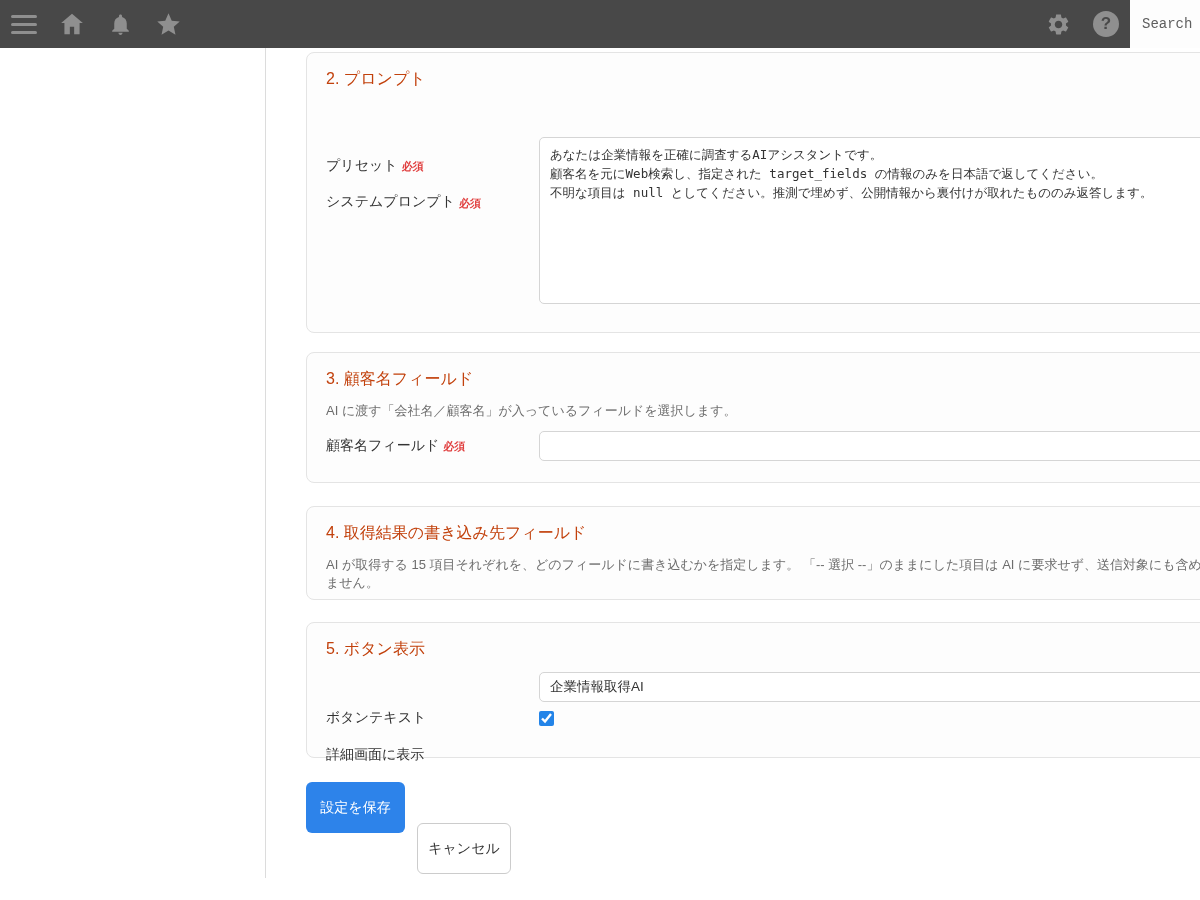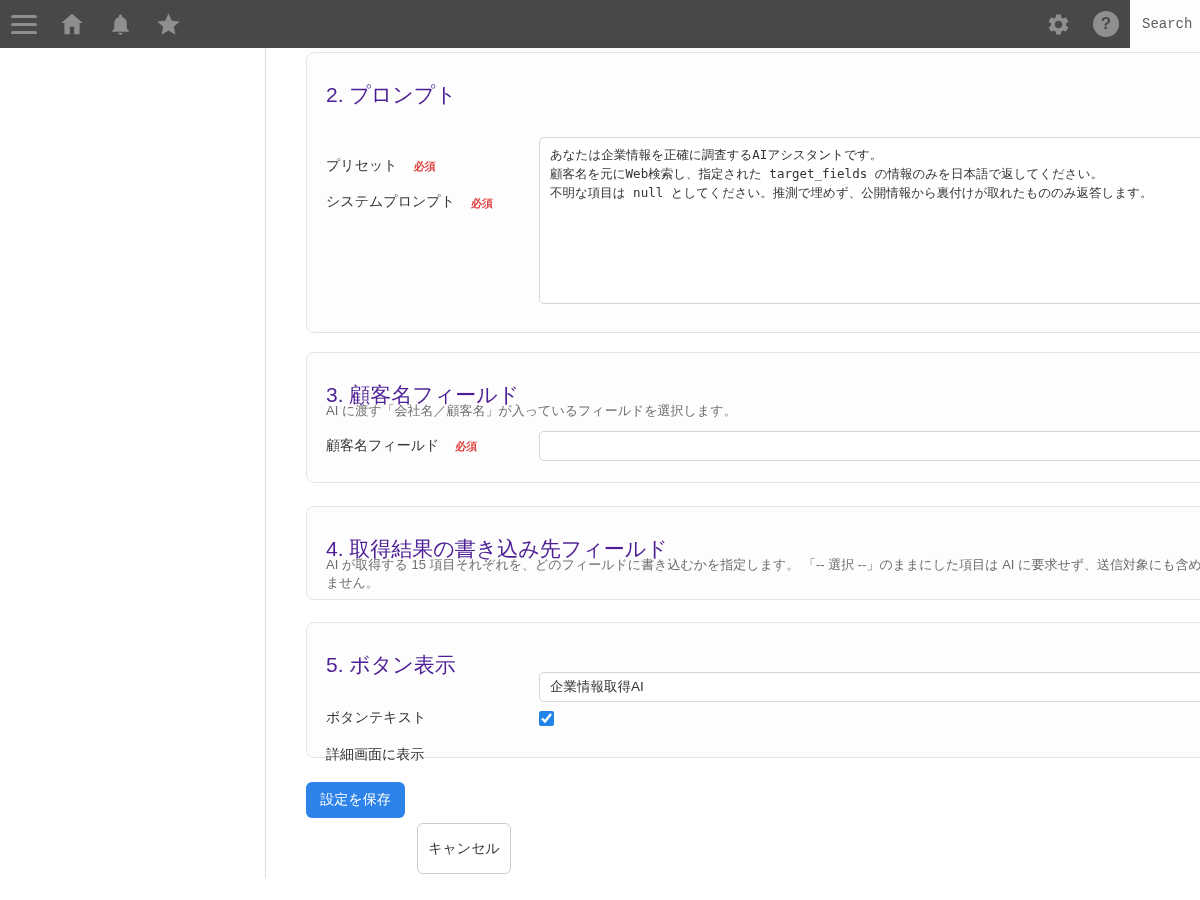--- a/index.html
+++ b/index.html
@@ -36,31 +36,31 @@
   
   .v-divider {
     position: absolute; left: 265px; top: 48px; width: 1px; height: 830px;
     background: #dcdcdc;
   }
   .card {
     position: absolute; left: 306px; width: 940px;
     background: #fdfdfd; border: 1px solid #e4e4e4; border-radius: 8px;
   }
   .card-title {
-    position: absolute; left: 19px; top: 28px;
-    font-size: 21px; font-weight: 400; color: #4c1d95;
+    position: absolute; left: 19px; top: 16px;
+    font-size: 16px; font-weight: 400; color: #c2410c;
   }
   .card-desc {
     position: absolute; left: 19px; top: 49px; right: 40px;
     font-size: 13px; color: #6d6d6d;
   }
   .field-label {
     position: absolute; left: 19px;
     font-size: 14px; color: #333;
-    display: flex; align-items: center; gap: 16px;
+    display: flex; align-items: center; gap: 4px;
   }
   .required {
     color: #e03e3e; font-size: 11px; font-weight: bold;
   }
   .select-box, .text-input {
     position: absolute; left: 232px; right: 18px; height: 30px;
     background: #fff; border: 1px solid #d5d5d5; border-radius: 5px;
     font-size: 13.5px; color: #333;
     display: flex; align-items: center; padding: 0 10px;
   }
@@ -72,21 +72,21 @@
     font-family: "DejaVu Sans Mono", monospace;
     font-size: 12.5px; line-height: 19px; color: #333;
     padding: 7px 10px; resize: none; outline: none;
   }
   .checkbox {
     position: absolute; left: 232px; top: 88px;
     width: 15px; height: 15px; accent-color: #2384e8; cursor: pointer;
   }
   
   .btn-save {
-    position: absolute; left: 306px; top: 782px; width: 99px; height: 36px;
+    position: absolute; left: 306px; top: 782px; width: 99px; height: 51px;
     background: #2d83ea; color: #fff; border: none; border-radius: 6px;
     font-size: 14px; font-family: "Liberation Sans", sans-serif; cursor: pointer;
   }
   .btn-cancel {
     position: absolute; left: 417px; top: 782px; width: 94px; height: 51px;
     background: #fff; color: #333; border: 1px solid #cccccc; border-radius: 6px;
     font-size: 14px; font-family: "Liberation Sans", sans-serif; cursor: pointer; margin-top: 41px;
   }
 </style>
 </head>

